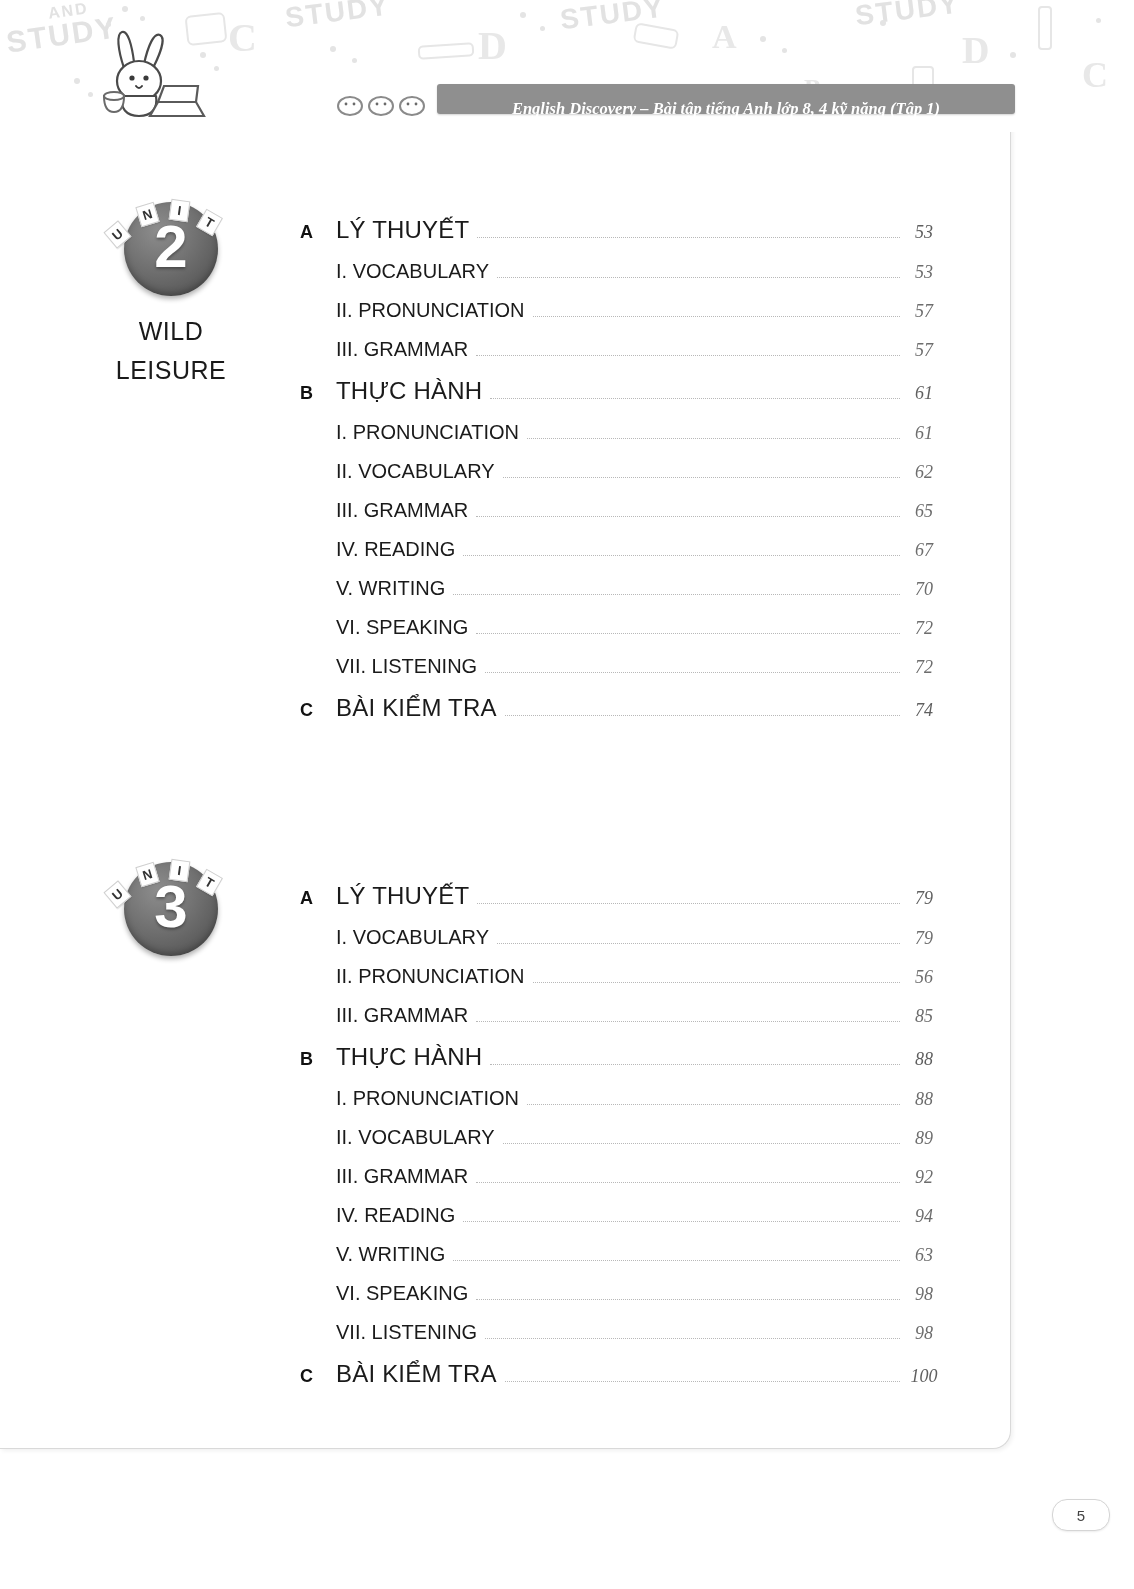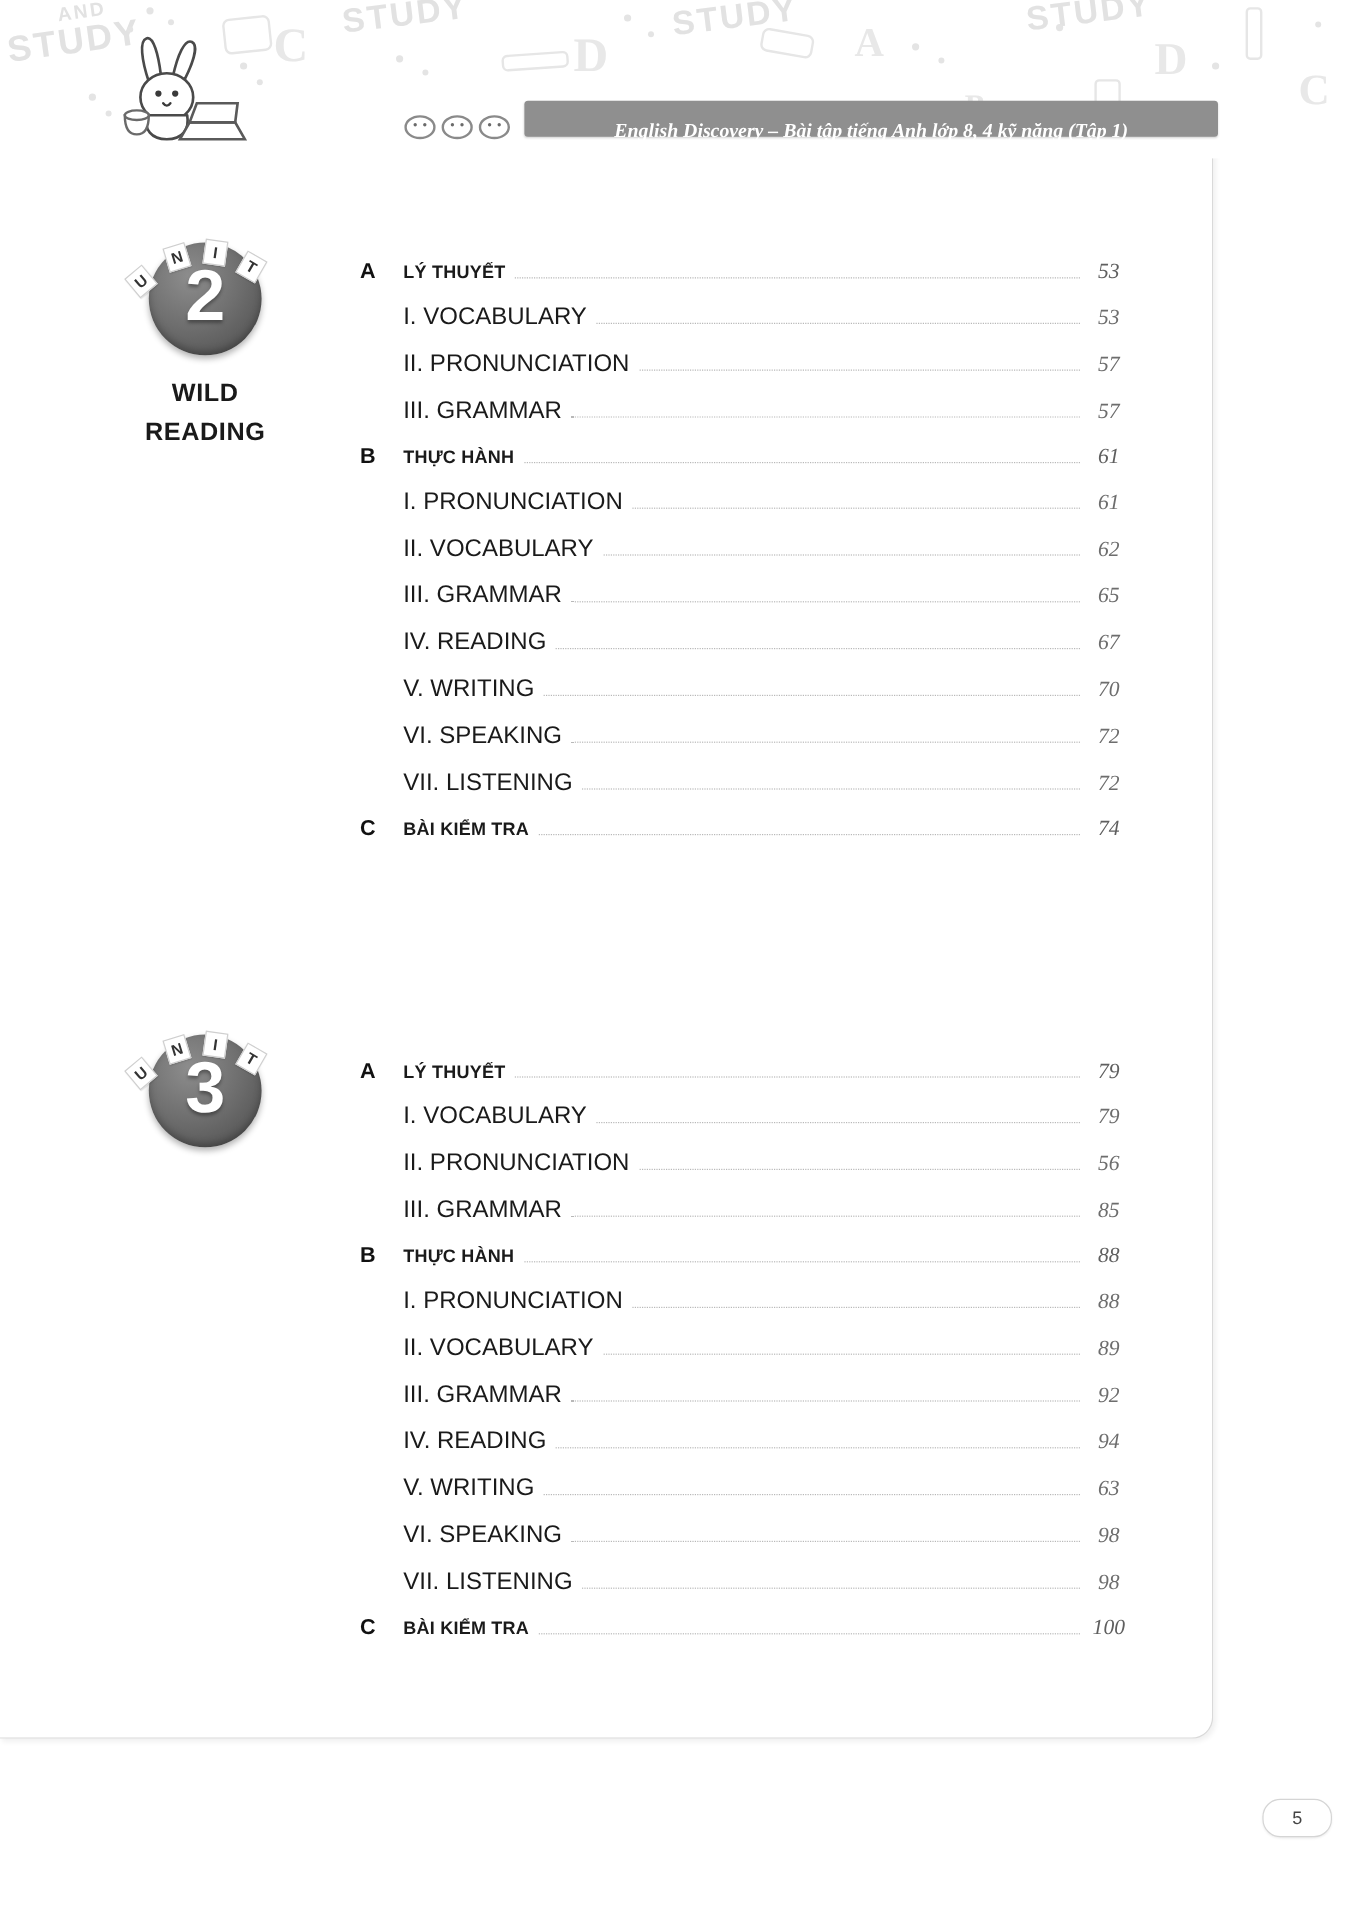--- a/index.html
+++ b/index.html
@@ -159,22 +159,22 @@
     border: 1px solid #cfcfcf;
     width: 17px;
     height: 19px;
     line-height: 19px;
     text-align: center;
     box-shadow: 0 1px 1px rgba(0,0,0,0.12);
   }
   .unit-name {
     margin-top: 16px;
     font-family: "Liberation Sans", sans-serif;
-    font-weight: bold;
-    font-size: 21px;
+    font-weight: normal;
+    font-size: 25px;
     line-height: 1.55;
     color: #1a1a1a;
     letter-spacing: 0.5px;
   }
 
   
   .toc {
     position: absolute;
     left: 300px;
     top: 36px;
@@ -202,22 +202,22 @@
     width: 36px;
     flex: 0 0 36px;
   }
   .label {
     font-family: "Liberation Sans", sans-serif;
     font-size: 20px;
     color: #1a1a1a;
     white-space: nowrap;
   }
   .section .label {
-    font-weight: bold;
-    font-size: 15px;
+    font-weight: normal;
+    font-size: 24px;
     letter-spacing: 0.2px;
   }
   .leader {
     flex: 1 1 auto;
     border-bottom: 1.5px dotted #b8b8b8;
     margin: 0 8px 5px 8px;
     height: 1px;
   }
   .page-no {
     font-family: "Liberation Serif", serif;
@@ -337,21 +337,21 @@
       <div class="unit-arc">
         <span class="arc-letter" style="left:12px; top:26px; transform:rotate(-40deg);">U</span>
         <span class="arc-letter" style="left:42px; top:6px; transform:rotate(-17deg);">N</span>
         <span class="arc-letter" style="left:74px; top:2px; transform:rotate(8deg);">I</span>
         <span class="arc-letter" style="left:104px; top:14px; transform:rotate(30deg);">T</span>
       </div>
       <span class="num">2</span>
     </div>
     <div class="unit-name">
       <div>WILD</div>
-      <div>READING</div>
+      <div>LEISURE</div>
     </div>
   </div>
 
   <div class="toc">
     <div class="toc-row section">
       <span class="sec-letter">A</span>
       <span class="label">LÝ THUYẾT</span>
       <span class="leader"></span>
       <span class="page-no">53</span>
     </div>

